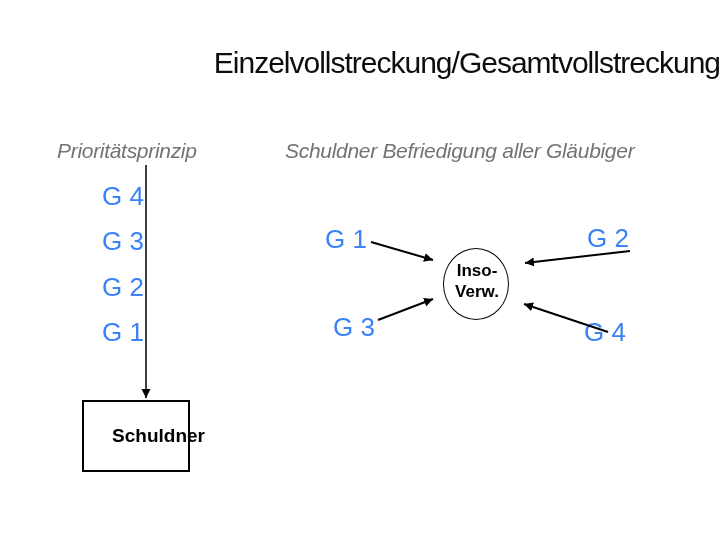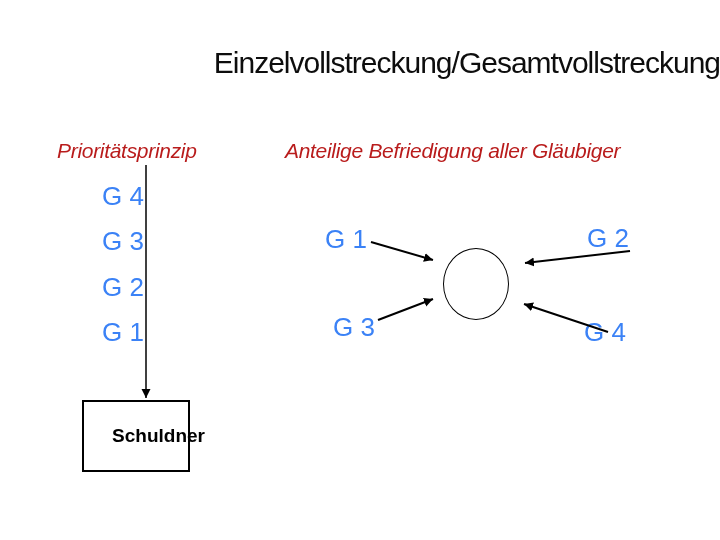--- a/index.html
+++ b/index.html
@@ -24,21 +24,21 @@
     left: 0; right: 0; top: 46px;
     text-align: right;
     font-size: 30px;
     letter-spacing: -1px;
     color: #0d0d0d;
   }
   .section-heading {
     font-style: italic;
     font-size: 21px;
     letter-spacing: -0.3px;
-    color: #b91c1c;
+    color: #737373;
   }
   .heading-left  { left: 57px;  top: 139px; }
   .heading-right { left: 285px; top: 139px; }
 
   .creditor {
     font-size: 26px;
     line-height: 26px;
     color: #3b82f6;
   }
   .lc4 { left: 102px; top: 183px; }
@@ -94,33 +94,37 @@
   }
 </style>
 </head>
 <body>
 
 <div class="slide">
 
   <div class="abs title">Einzelvollstreckung/Gesamtvollstreckung</div>
 
   <div class="abs section-heading heading-left">Prioritätsprinzip</div>
-  <div class="abs section-heading heading-right">Anteilige Befriedigung aller Gläubiger</div>
+  <div class="abs section-heading heading-right">Schuldner Befriedigung aller Gläubiger</div>
 
   <div class="abs creditor lc4">G 4</div>
   <div class="abs creditor lc3">G 3</div>
   <div class="abs creditor lc2">G 2</div>
   <div class="abs creditor lc1">G 1</div>
 
   <div class="abs creditor rc1">G 1</div>
   <div class="abs creditor rc2">G 2</div>
   <div class="abs creditor rc3">G 3</div>
   <div class="abs creditor rc4">G 4</div>
 
   <div class="abs admin-circle"></div>
+  <div class="abs admin-label">
+    <span>Inso-</span><br>
+    <span>Verw.</span>
+  </div>
 
   <div class="abs debtor-box">
     <span class="debtor-label">Schuldner</span>
   </div>
 
   <svg class="lines-layer" viewBox="0 0 720 540" xmlns="http://www.w3.org/2000/svg">
     <defs>
       <marker id="arrow" markerUnits="userSpaceOnUse" markerWidth="11" markerHeight="10" refX="9" refY="4.5" orient="auto">
         <path d="M0,0 L9,4.5 L0,9 z" fill="#000000"></path>
       </marker>

